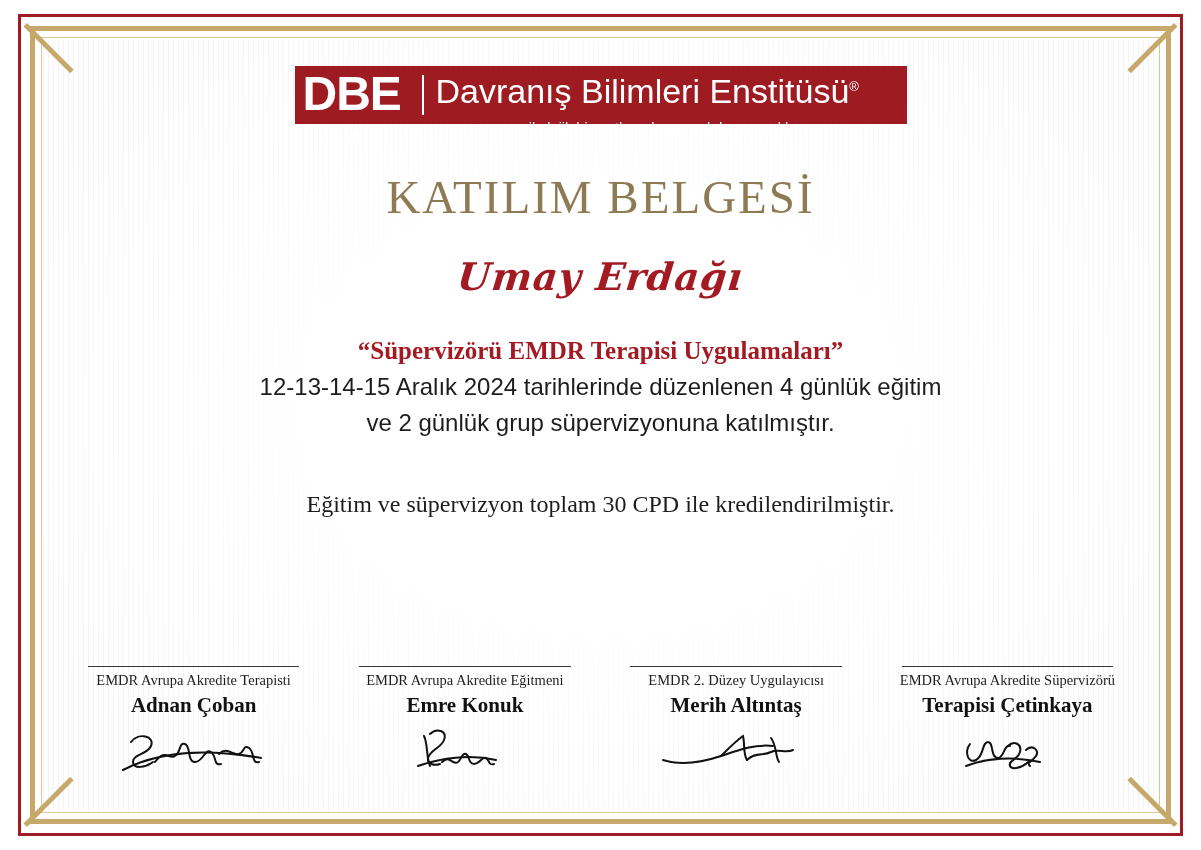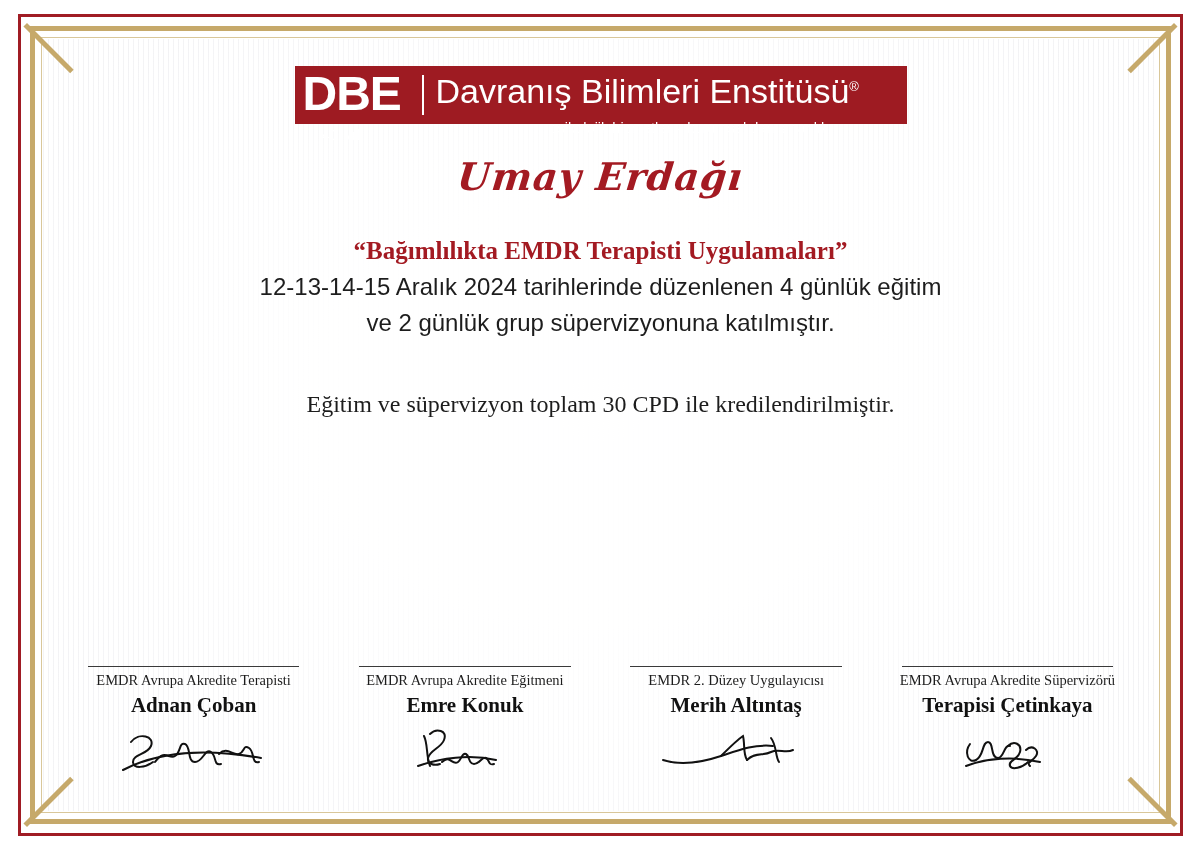--- a/index.html
+++ b/index.html
@@ -179,21 +179,20 @@
     vertical-align: super;
   }
   .logo-sub {
     position: absolute;
     left: 90px;
     top: 54px;
     font-family: "Liberation Sans", sans-serif;
     font-size: 14.5px;
     color: #ffffff;
     white-space: nowrap;
-    margin-left: 36px;
   }
 
   
   .main-title {
     margin-top: 46px;
     font-family: "Liberation Serif", serif;
     font-size: 47px;
     letter-spacing: 2px;
     color: #8e7b53;
     font-weight: normal;
@@ -308,22 +307,23 @@
         <div class="logo-dbe">DBE</div>
         <div class="logo-year">40.yıl</div>
       </div>
       <div class="logo-divider"></div>
       <div class="logo-right">
         <div class="logo-title"><span>Davranış Bilimleri Enstitüsü</span><span class="logo-reg">®</span></div>
         <div class="logo-sub">psikolojik hizmetler – kurumsal danışmanlık</div>
       </div>
     </div>
 
+    <div class="main-title">KATILIM BELGESİ</div>
     <div class="recipient">Umay Erdağı</div>
-    <div class="course-title">“Bağımlılıkta EMDR Terapisti Uygulamaları”</div>
+    <div class="course-title">“Süpervizörü EMDR Terapisi Uygulamaları”</div>
     <div class="body-line">12-13-14-15 Aralık 2024 tarihlerinde düzenlenen 4 günlük eğitim</div>
     <div class="body-line second">ve 2 günlük grup süpervizyonuna katılmıştır.</div>
     <div class="credit-line">Eğitim ve süpervizyon toplam 30 CPD ile kredilendirilmiştir.</div>
 
     <div class="signatures">
 
       <div class="sig-block">
         <div class="sig-rule"></div>
         <div class="sig-role">EMDR Avrupa Akredite Terapisti</div>
         <div class="sig-name">Adnan Çoban</div>

